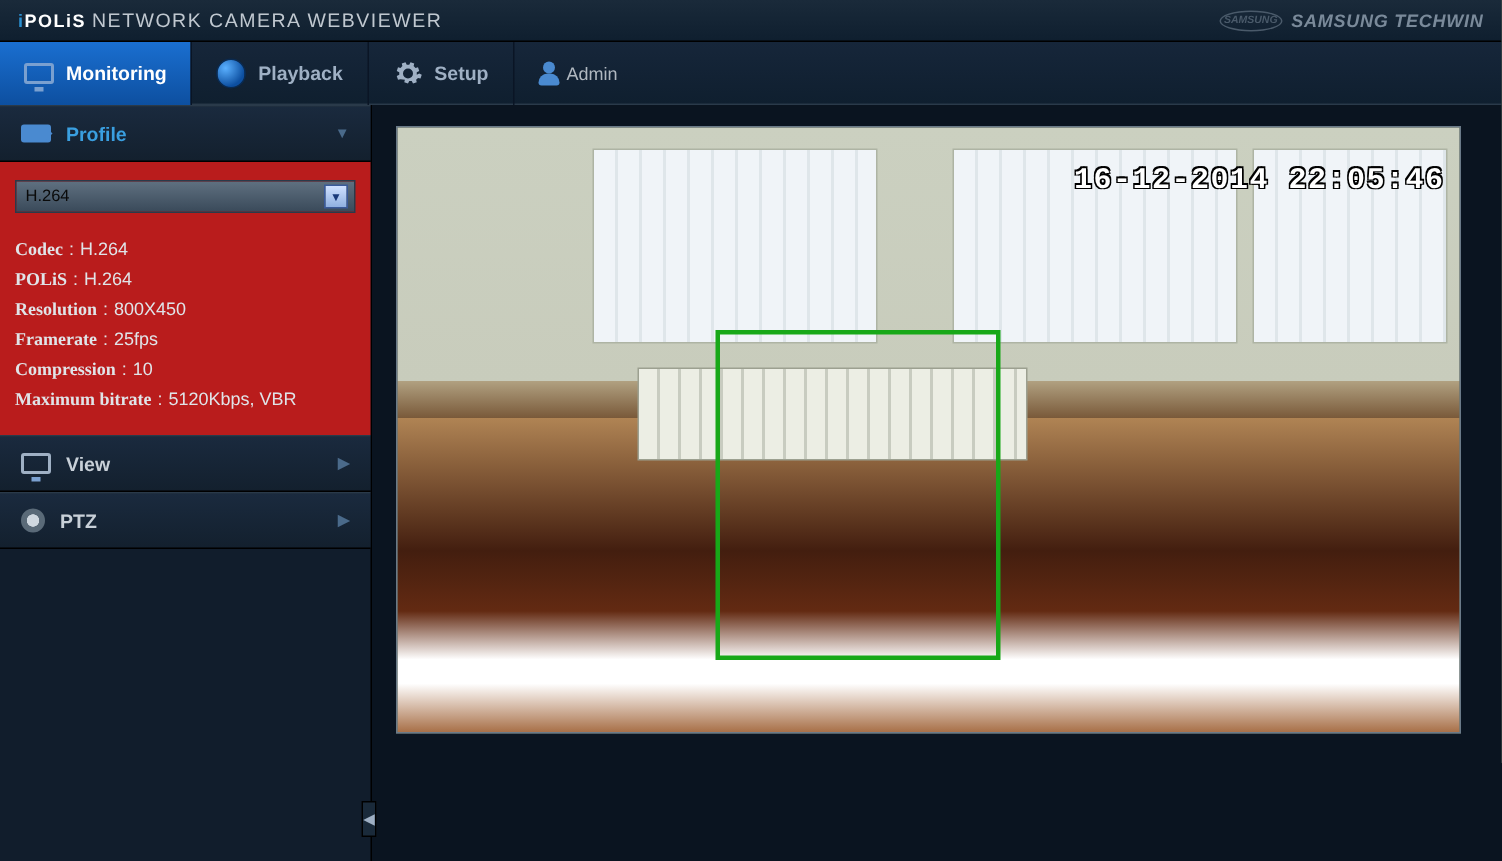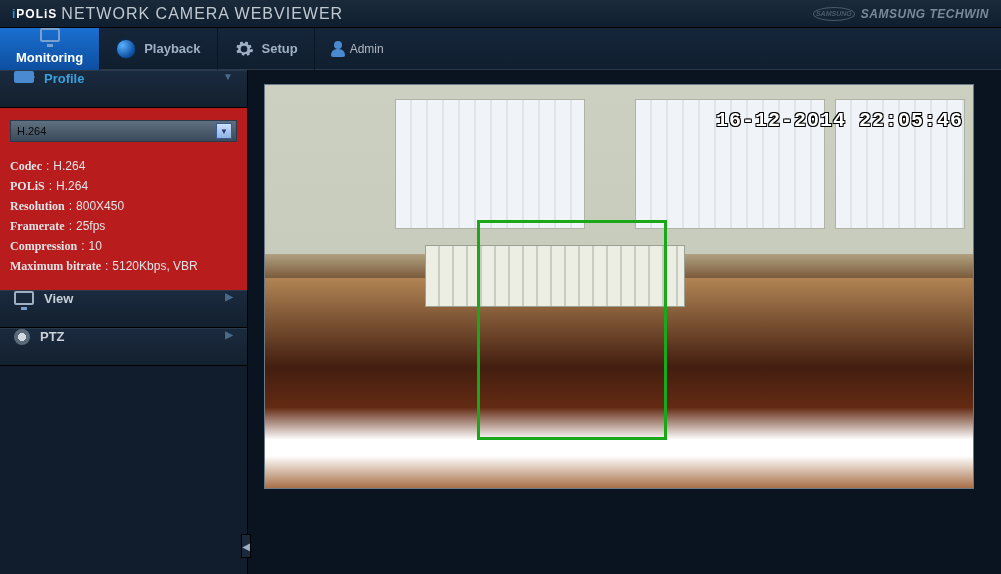--- a/index.html
+++ b/index.html
@@ -18,21 +18,21 @@
     display: flex;
     align-items: center;
     justify-content: space-between;
     padding: 0 12px;
     border-bottom: 1px solid #000;
   }
   .logo-area { display: flex; align-items: center; gap: 4px; }
   .logo-ipolis { font-weight: bold; letter-spacing: 1px; }
   .logo-i { color: #2a8fd0; }
   .logo-polis { color: #ffffff; }
-  .logo-sub { color: #c0c8d0; font-size: 16px; letter-spacing: 1px; }
+  .logo-sub { color: #c0c8d0; font-size: 13px; letter-spacing: 1px; }
   .brand {
     display:flex; align-items:flex-end; gap:6px;
     color: #7a8a9a; font-style: italic; font-size: 12px; font-weight:bold;
     letter-spacing:0.5px;
   }
   .brand-oval {
     width: 42px; height: 14px; border: 1px solid #4a5a6a;
     border-radius: 50%; display:flex; align-items:center;
     justify-content:center; font-size:7px; font-style:italic;
     color:#4a5a6a; letter-spacing:0;
@@ -52,21 +52,20 @@
     gap: 8px;
     border-right: 1px solid #0a1525;
     cursor: pointer;
     font-weight: bold;
     font-size: 13px;
     color: #9fb0c4;
   }
   .tab.active {
     background: linear-gradient(#1a6fd0, #0d4fa0);
     color: #fff;
-    flex-direction: column;
   }
   .tab .icon, .tab svg { width:20px; height:20px; }
   .admin-area {
     margin-left: 16px;
     display:flex; align-items:center; gap:5px;
     color: #b0b8c0;
     font-size: 12px;
   }
   .content {
     display: flex;
@@ -88,21 +87,21 @@
     display:flex; align-items:center; justify-content:center;
     cursor:pointer;
     font-size:10px; color:#9fb0c4;
   }
   .section-header {
     height: 38px;
     background: linear-gradient(#1a2a3e, #13202e);
     border-top: 1px solid #2a3a4a;
     border-bottom: 1px solid #000;
     display: flex;
-    align-items: flex-start;
+    align-items: center;
     padding: 0 14px;
     gap: 10px;
     cursor: pointer;
     font-weight: bold;
     font-size: 13px;
   }
   .section-header.active { color: #3a9fe0; }
   .section-header .chev {
     margin-left: auto;
     font-size: 10px;

